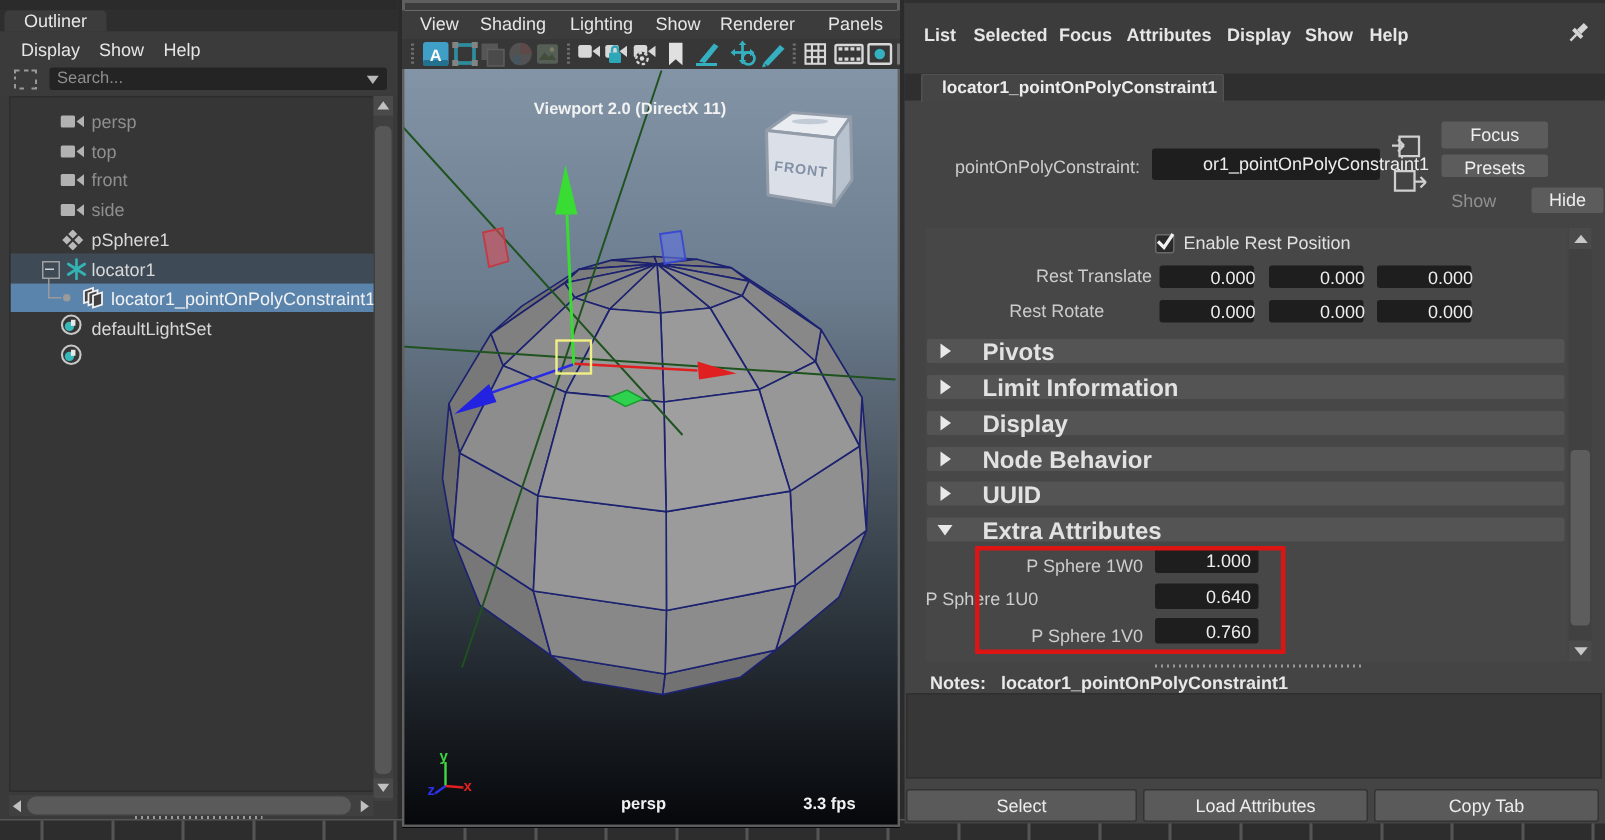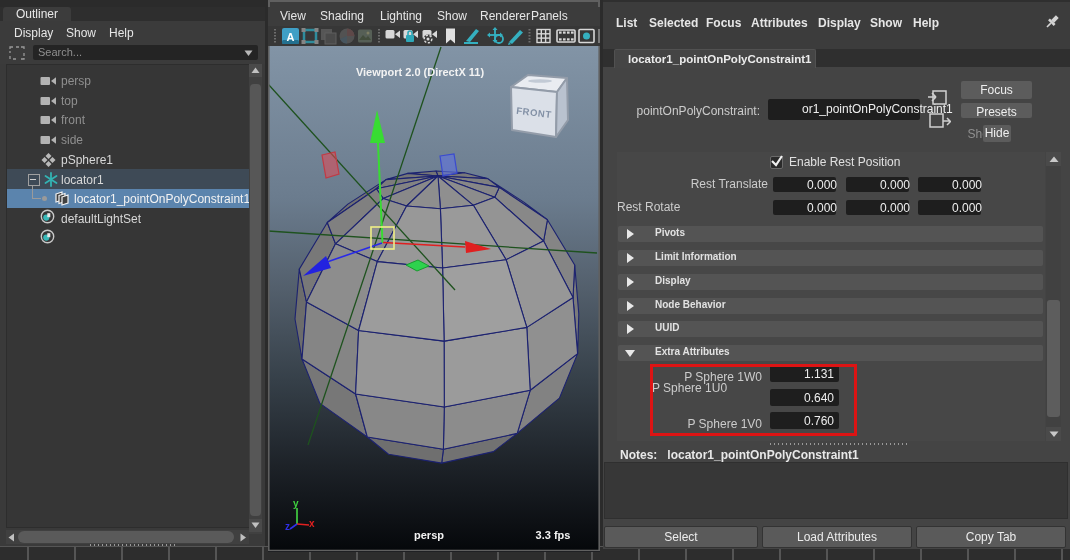--- a/index.html
+++ b/index.html
@@ -49,21 +49,21 @@
      border-radius:2px 2px 0 0;color:#ececec;font-size:11.5px;font-weight:bold;text-align:left;padding-left:13px;line-height:18px;}
   .aelabel{position:absolute;color:#cccccc;font-size:12px;}
   .aefield{position:absolute;background:#1e1e1e;border-radius:2px;color:#eeeeee;font-size:12px;}
   .aefield span{position:absolute;left:5px;top:1px;margin-left:29px;}
   .aebtn{position:absolute;background:#5c5c5c;border-radius:2px;color:#eeeeee;font-size:12px;
      text-align:center;}
   #ae .scroll{left:14px;top:152px;width:428px;height:289px;background:#474747;}
   #ae .sbv{left:443px;top:152px;width:15px;height:289px;background:#414141;}
   .sect{position:absolute;left:1px;width:425px;height:16px;background:#545454;border-radius:2px;}
   .sect .arr{position:absolute;left:9px;top:3px;width:0;height:0;}
-  .sect .txt{position:absolute;left:37px;top:1px;color:#e2e2e2;font-size:10px;font-weight:bold;}
+  .sect .txt{position:absolute;left:37px;top:1px;color:#e2e2e2;font-size:16px;font-weight:bold;}
   .redbox{left:650px;top:364px;width:205px;height:70px;border:3px solid #dd1414;}
   #ae .notesbox{left:1px;top:462px;width:462px;height:55px;background:#373737;border:1px solid #2f2f2f;}
   #ae .btnrow button{position:absolute;top:526px;height:22px;background:#5a5a5a;border:1px solid #333;
      border-radius:2px;color:#ececec;font-size:12px;font-family:"Liberation Sans",sans-serif;}
 </style>
 </head>
 <body>
 <div id="timeslider" class="abs"></div>
 
 <div id="outliner" class="abs">
@@ -192,21 +192,21 @@
   <div class="topstrip abs"></div>
   <div class="abs" style="left:0;top:0;width:332px;height:1.5px;background:#606060"></div>
   <div class="abs" style="left:0;top:0;width:1.5px;height:552px;background:#606060"></div>
   <div class="abs" style="left:330px;top:0;width:2px;height:552px;background:#606060"></div>
   <div class="menurow abs menutext">
       <span style="left:12px">View</span>
       <span style="left:52px">Shading</span>
       <span style="left:112px">Lighting</span>
       <span style="left:169px">Show</span>
       <span style="left:212px">Renderer</span>
-      <span style="left:263px">Panels</span>
+      <span style="left:284px">Panels</span>
     </div>
   <div class="toolbar abs" id="vptoolbar">
 <svg class="abs" style="left:0;top:0" width="332" height="20" viewBox="0 0 332 20">
 <line x1="7" y1="3" x2="7" y2="17" stroke="#6e6e6e" stroke-width="2" stroke-dasharray="1.5,1.5"></line>
 <line x1="111" y1="3" x2="111" y2="17" stroke="#6e6e6e" stroke-width="2" stroke-dasharray="1.5,1.5"></line>
 <line x1="261.5" y1="3" x2="261.5" y2="17" stroke="#6e6e6e" stroke-width="2" stroke-dasharray="1.5,1.5"></line>
 <rect x="14" y="2" width="17" height="16" rx="2" fill="#3f9fc6"></rect>
         <rect x="14" y="14" width="17" height="4" rx="1.5" fill="#23708f"></rect>
         <text x="22.5" y="14.5" font-size="11" font-weight="bold" fill="#fff" text-anchor="middle">A</text>
 <rect x="36" y="4" width="12" height="12" fill="none" stroke="#2f8c9c" stroke-width="2.5"></rect>
@@ -395,39 +395,39 @@
     </div>
   <svg class="abs" style="left:324px;top:86px" width="24" height="46" viewBox="0 0 24 46">
     <path d="M6 5 h13 v13 h-13 z" fill="none" stroke="#d0d0d0" stroke-width="1.5"></path>
     <path d="M1 11 h8 M9 11 l-4 -4 M9 11 l-4 4" stroke="#d0d0d0" stroke-width="1.5" fill="none"></path>
     <path d="M3 28 h13 v13 h-13 z" fill="none" stroke="#d0d0d0" stroke-width="1.5"></path>
     <path d="M16 35 h7 M20 32 l3.5 3.5 L20 39" stroke="#d0d0d0" stroke-width="1.5" fill="none"></path>
   </svg>
   <div class="aebtn" style="left:358px;top:81px;width:71px;height:18px;line-height:18px">Focus</div>
   <div class="aebtn" style="left:358px;top:103px;width:71px;height:15px;line-height:18px">Presets</div>
   <div class="aelabel" style="left:358px;top:127px;width:43px;text-align:center;color:#909090">Show</div>
-  <div class="aebtn" style="left:380px;top:125px;width:28px;height:17px;line-height:17px">Hide</div>
+  <div class="aebtn" style="left:418px;top:125px;width:48px;height:17px;line-height:17px">Hide</div>
 
   <div class="scroll abs" id="aescroll">
 <div class="abs" style="left:153px;top:4px;width:11px;height:11px;background:#2a2a2a;border:1px solid #6a6a6a;border-radius:2px"></div>
 <svg class="abs" style="left:152px;top:1px" width="16" height="16">
         <path d="M3 8 L7 12 L13 3" stroke="#f0f0f0" stroke-width="2.2" fill="none"></path>
       </svg>
 <div class="aelabel" style="left:172px;top:3px;color:#e0e0e0">Enable Rest Position</div>
 <div class="aelabel" style="left:0;top:25px;width:151px;text-align:right">Rest Translate</div>
 <div class="aefield" style="left:156px;top:25px;width:63px;height:15px">
         <span style="top:1px">0.000</span>
       </div>
 <div class="aefield" style="left:229px;top:25px;width:63px;height:15px">
         <span style="top:1px">0.000</span>
       </div>
 <div class="aefield" style="left:301px;top:25px;width:63px;height:15px">
         <span style="top:1px">0.000</span>
       </div>
-<div class="aelabel" style="left:0;top:48px;width:151px;text-align:left">Rest Rotate</div>
+<div class="aelabel" style="left:12px;top:48px;width:151px;text-align:center">Rest Rotate</div>
 <div class="aefield" style="left:156px;top:48px;width:63px;height:15px">
         <span style="top:1px">0.000</span>
       </div>
 <div class="aefield" style="left:229px;top:48px;width:63px;height:15px">
         <span style="top:1px">0.000</span>
       </div>
 <div class="aefield" style="left:301px;top:48px;width:63px;height:15px">
         <span style="top:1px">0.000</span>
       </div>
 <div class="sect" style="top:74px">
@@ -449,23 +449,23 @@
 <div class="sect" style="top:193px">
         <span class="arr" style="border-left:5px solid transparent;border-right:5px solid transparent;border-top:7px solid #e8e8e8;top:5px;left:7px"></span>
         <span class="txt">Extra Attributes</span>
       </div>
 <div class="sect" style="top:169px">
         <span class="arr" style="border-top:5px solid transparent;border-bottom:5px solid transparent;border-left:7px solid #e8e8e8"></span>
         <span class="txt">UUID</span>
       </div>
 <div class="aelabel" style="left:0;top:218px;width:145px;text-align:right">P Sphere 1W0</div>
 <div class="aefield" style="left:153px;top:213px;width:69px;height:17px">
-        <span style="top:2px">1.131</span>
-      </div>
-<div class="aelabel" style="left:0;top:229px;width:145px;text-align:center">P Sphere 1U0</div>
+        <span style="top:2px">1.000</span>
+      </div>
+<div class="aelabel" style="left:0;top:240px;width:145px;text-align:left">P Sphere 1U0</div>
 <div class="aefield" style="left:153px;top:236.5px;width:69px;height:17px">
         <span style="top:2px">0.640</span>
       </div>
 <div class="aelabel" style="left:0;top:265px;width:145px;text-align:right">P Sphere 1V0</div>
 <div class="aefield" style="left:153px;top:260px;width:69px;height:17px">
         <span style="top:2px">0.760</span>
       </div>
 </div>
   <div class="sbv abs"></div>
   <div class="abs" style="left:443px;top:152px;width:15px;height:14px;background:#4a4a4a"></div>

